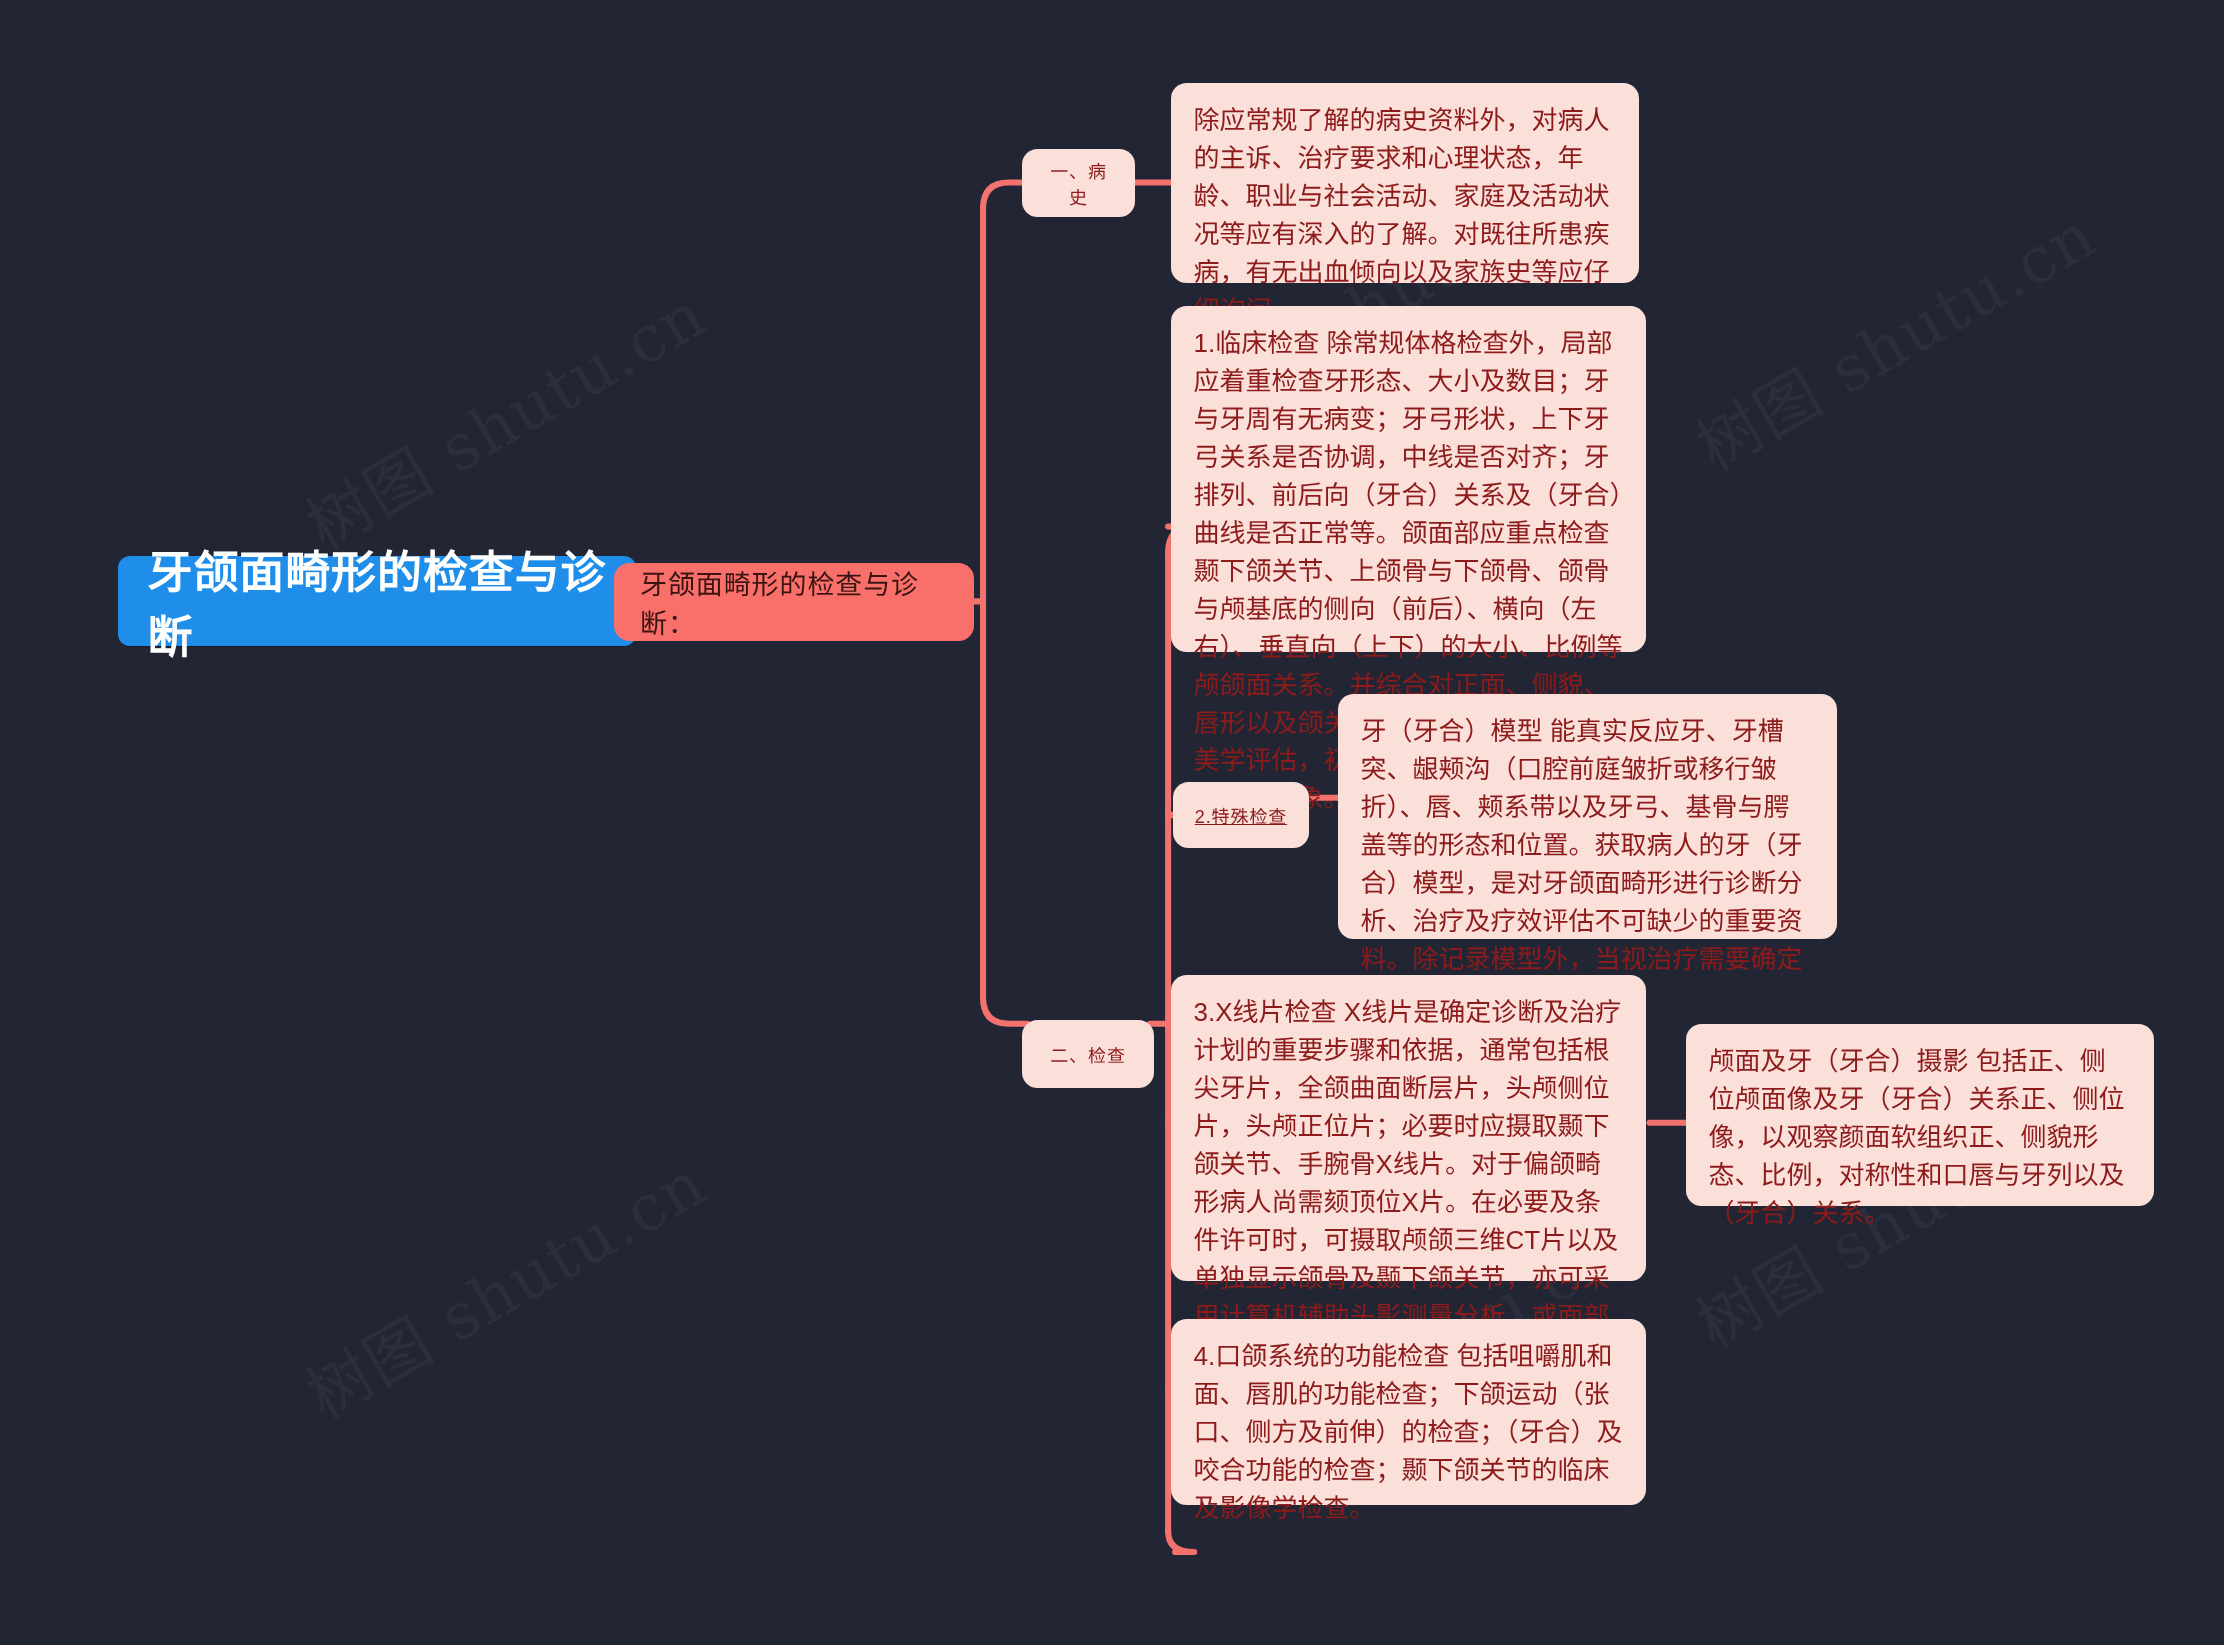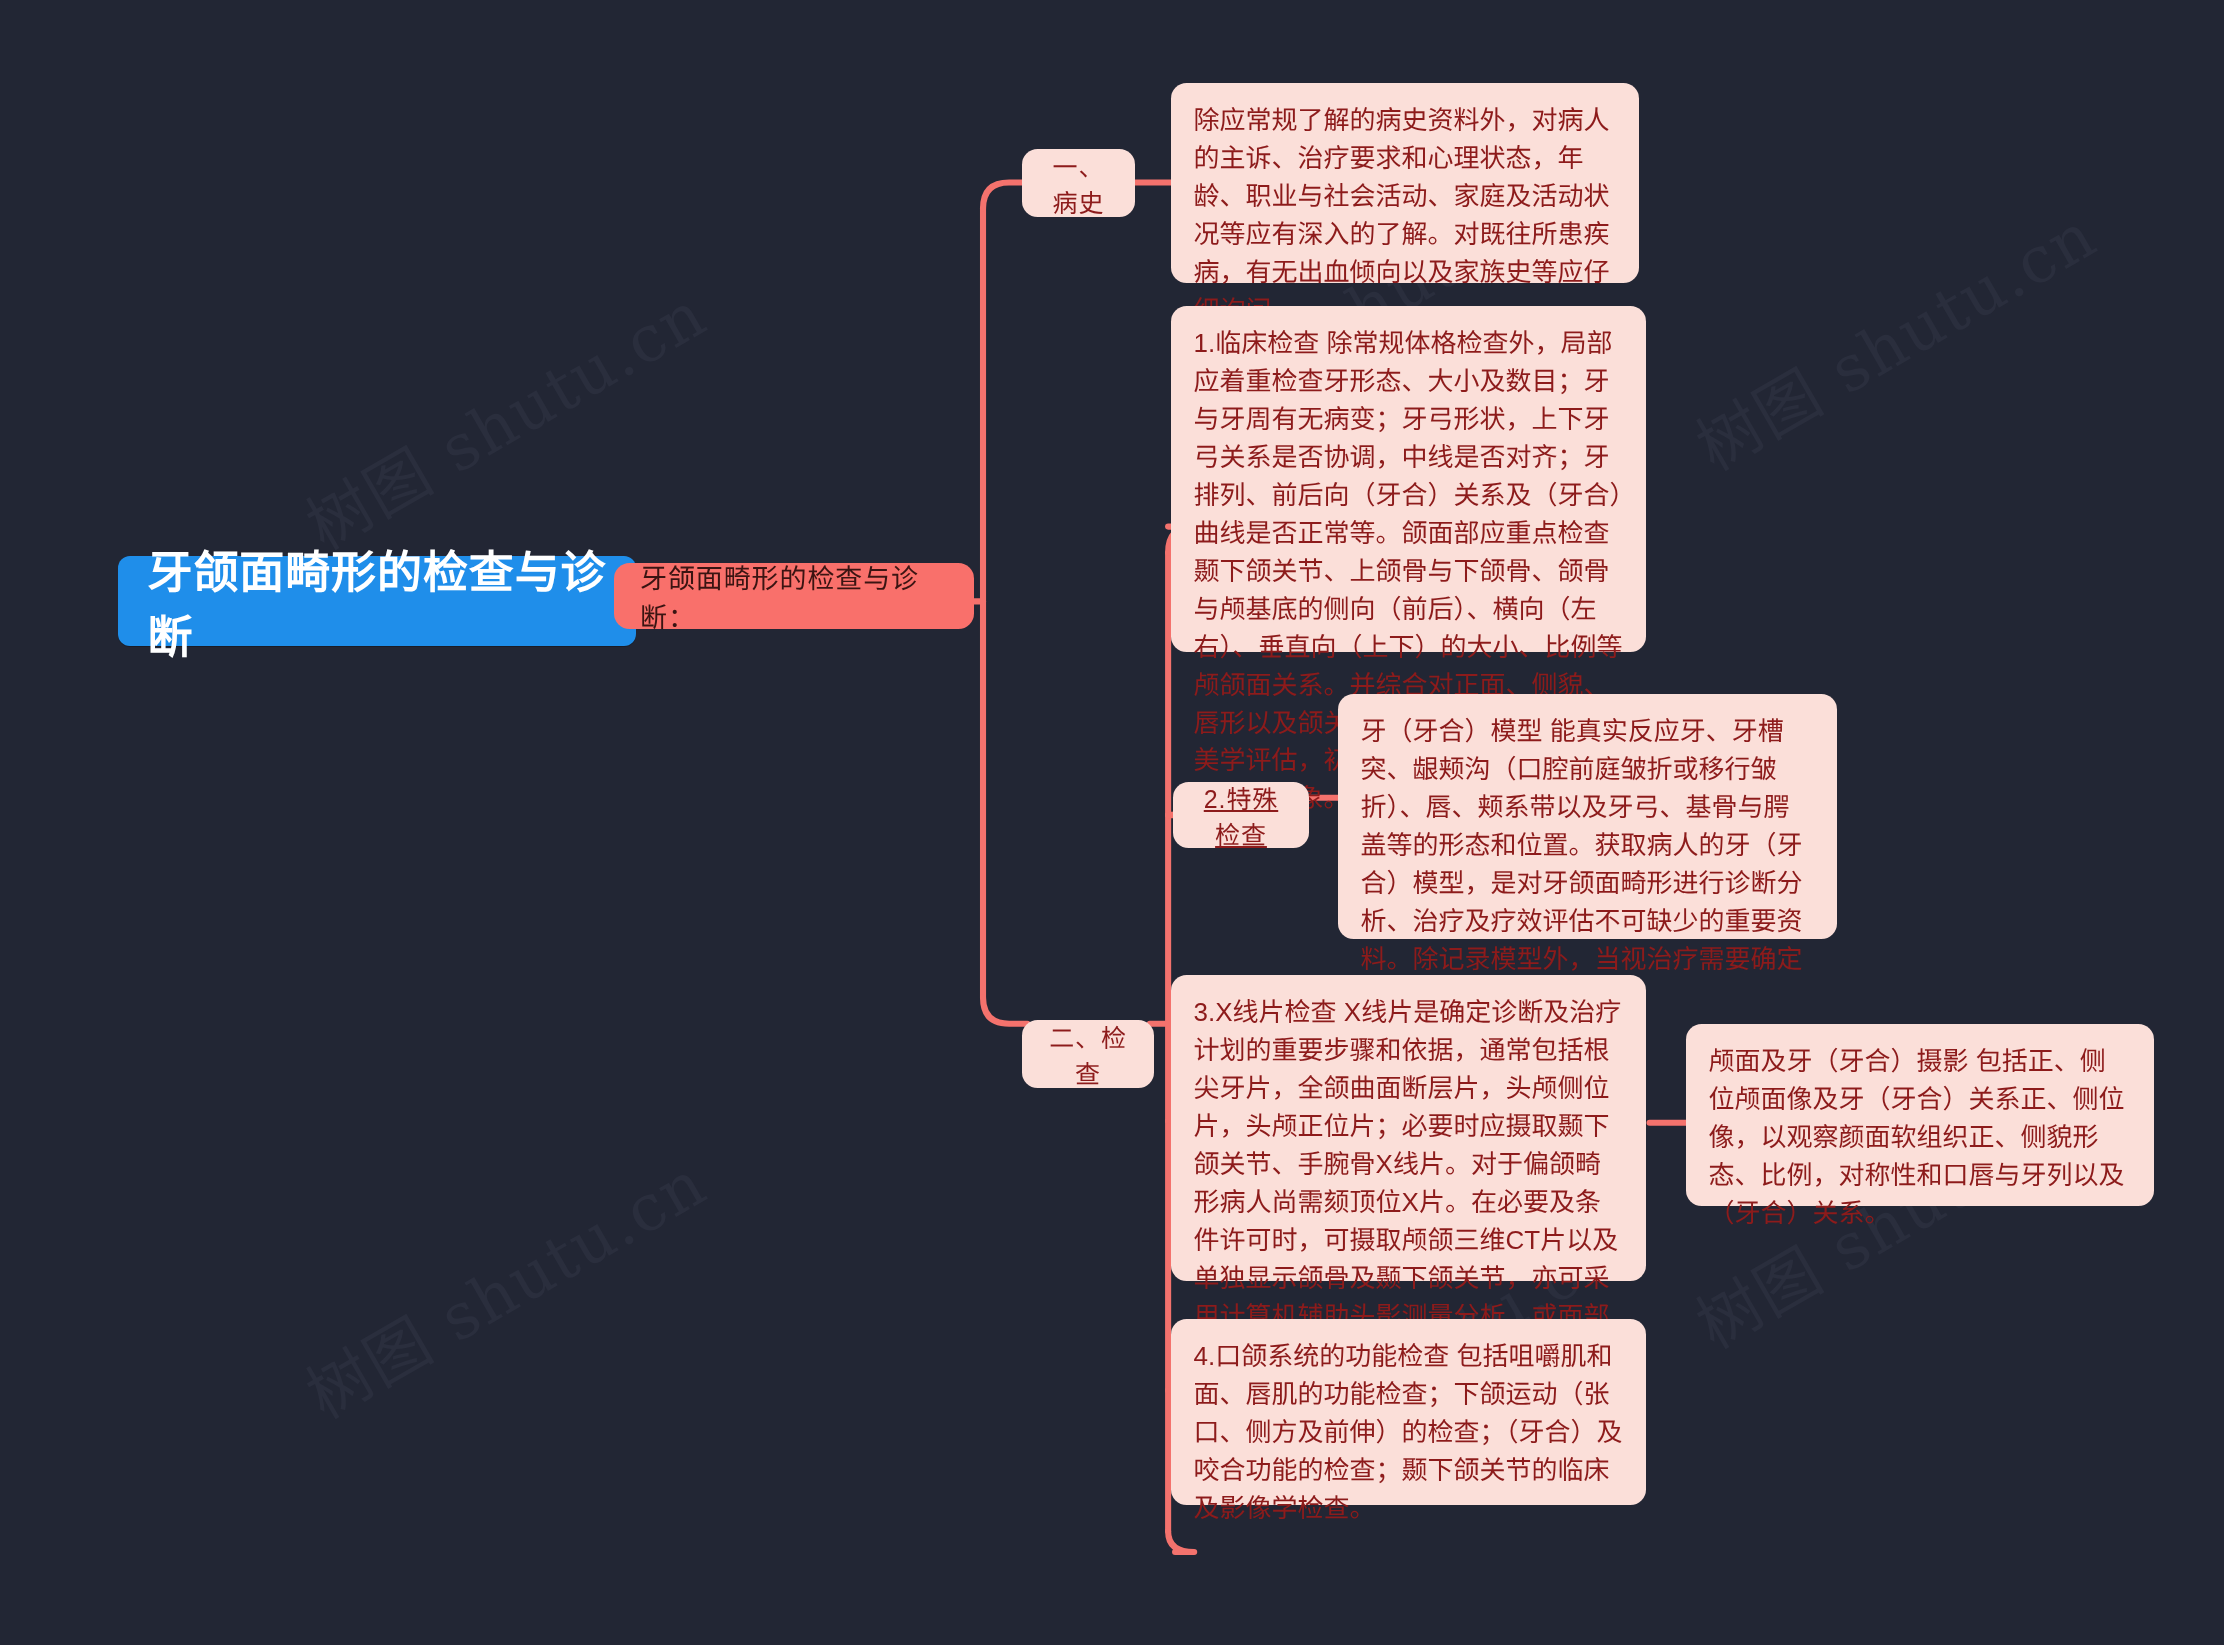--- a/index.html
+++ b/index.html
@@ -55,21 +55,21 @@
     background:#f9706b;
     color:#3a1412;
     font-size:27px;
     padding:19px 26px;
     border-radius:15.6px;
     letter-spacing:0.9px;
   }
   .node-l2{
     background:#fbdfd9;
     color:#8d1b1b;
-    font-size:25px;
+    font-size:18px;
     padding:14px 20px;
     border-radius:15.6px;
     letter-spacing:0.9px;
   }
   .node-l3{
     background:#fbdfd9;
     color:#8d1b1b;
     font-size:26px;
     line-height:1.46;
     padding:19px 22.6px;
@@ -134,21 +134,21 @@
       <path d="M 1344 1762 Q 1344 1786 1374 1786 H 1352"></path>
 
       <path d="M 1898 1292 H 1944"></path>
     </g>
   </svg>
 
   <div class="node node-root" style="left:90px;top:556px;width:518px;height:90px;margin-left:28px;">
     <span class="txt">牙颌面畸形的检查与诊断</span>
   </div>
 
-  <div class="node node-l1" style="left:614px;top:563px;width:360px;height:66px;">
+  <div class="node node-l1" style="left:614px;top:563px;width:360px;height:78px;">
     <span class="txt">牙颌面畸形的检查与诊断：</span>
   </div>
 
   <div class="node node-l2" style="left:1022px;top:149px;width:113px;height:68px;justify-content:center;">
     <span class="txt" style="text-align:center;">一、病史</span>
   </div>
 
   <div class="node node-l3" style="left:1171px;top:83px;width:468px;height:200px;">
     <span class="txt">除应常规了解的病史资料外，对病人的主诉、治疗要求和心理状态，年龄、职业与社会活动、家庭及活动状况等应有深入的了解。对既往所患疾病，有无出血倾向以及家族史等应仔细询问。</span>
   </div>

